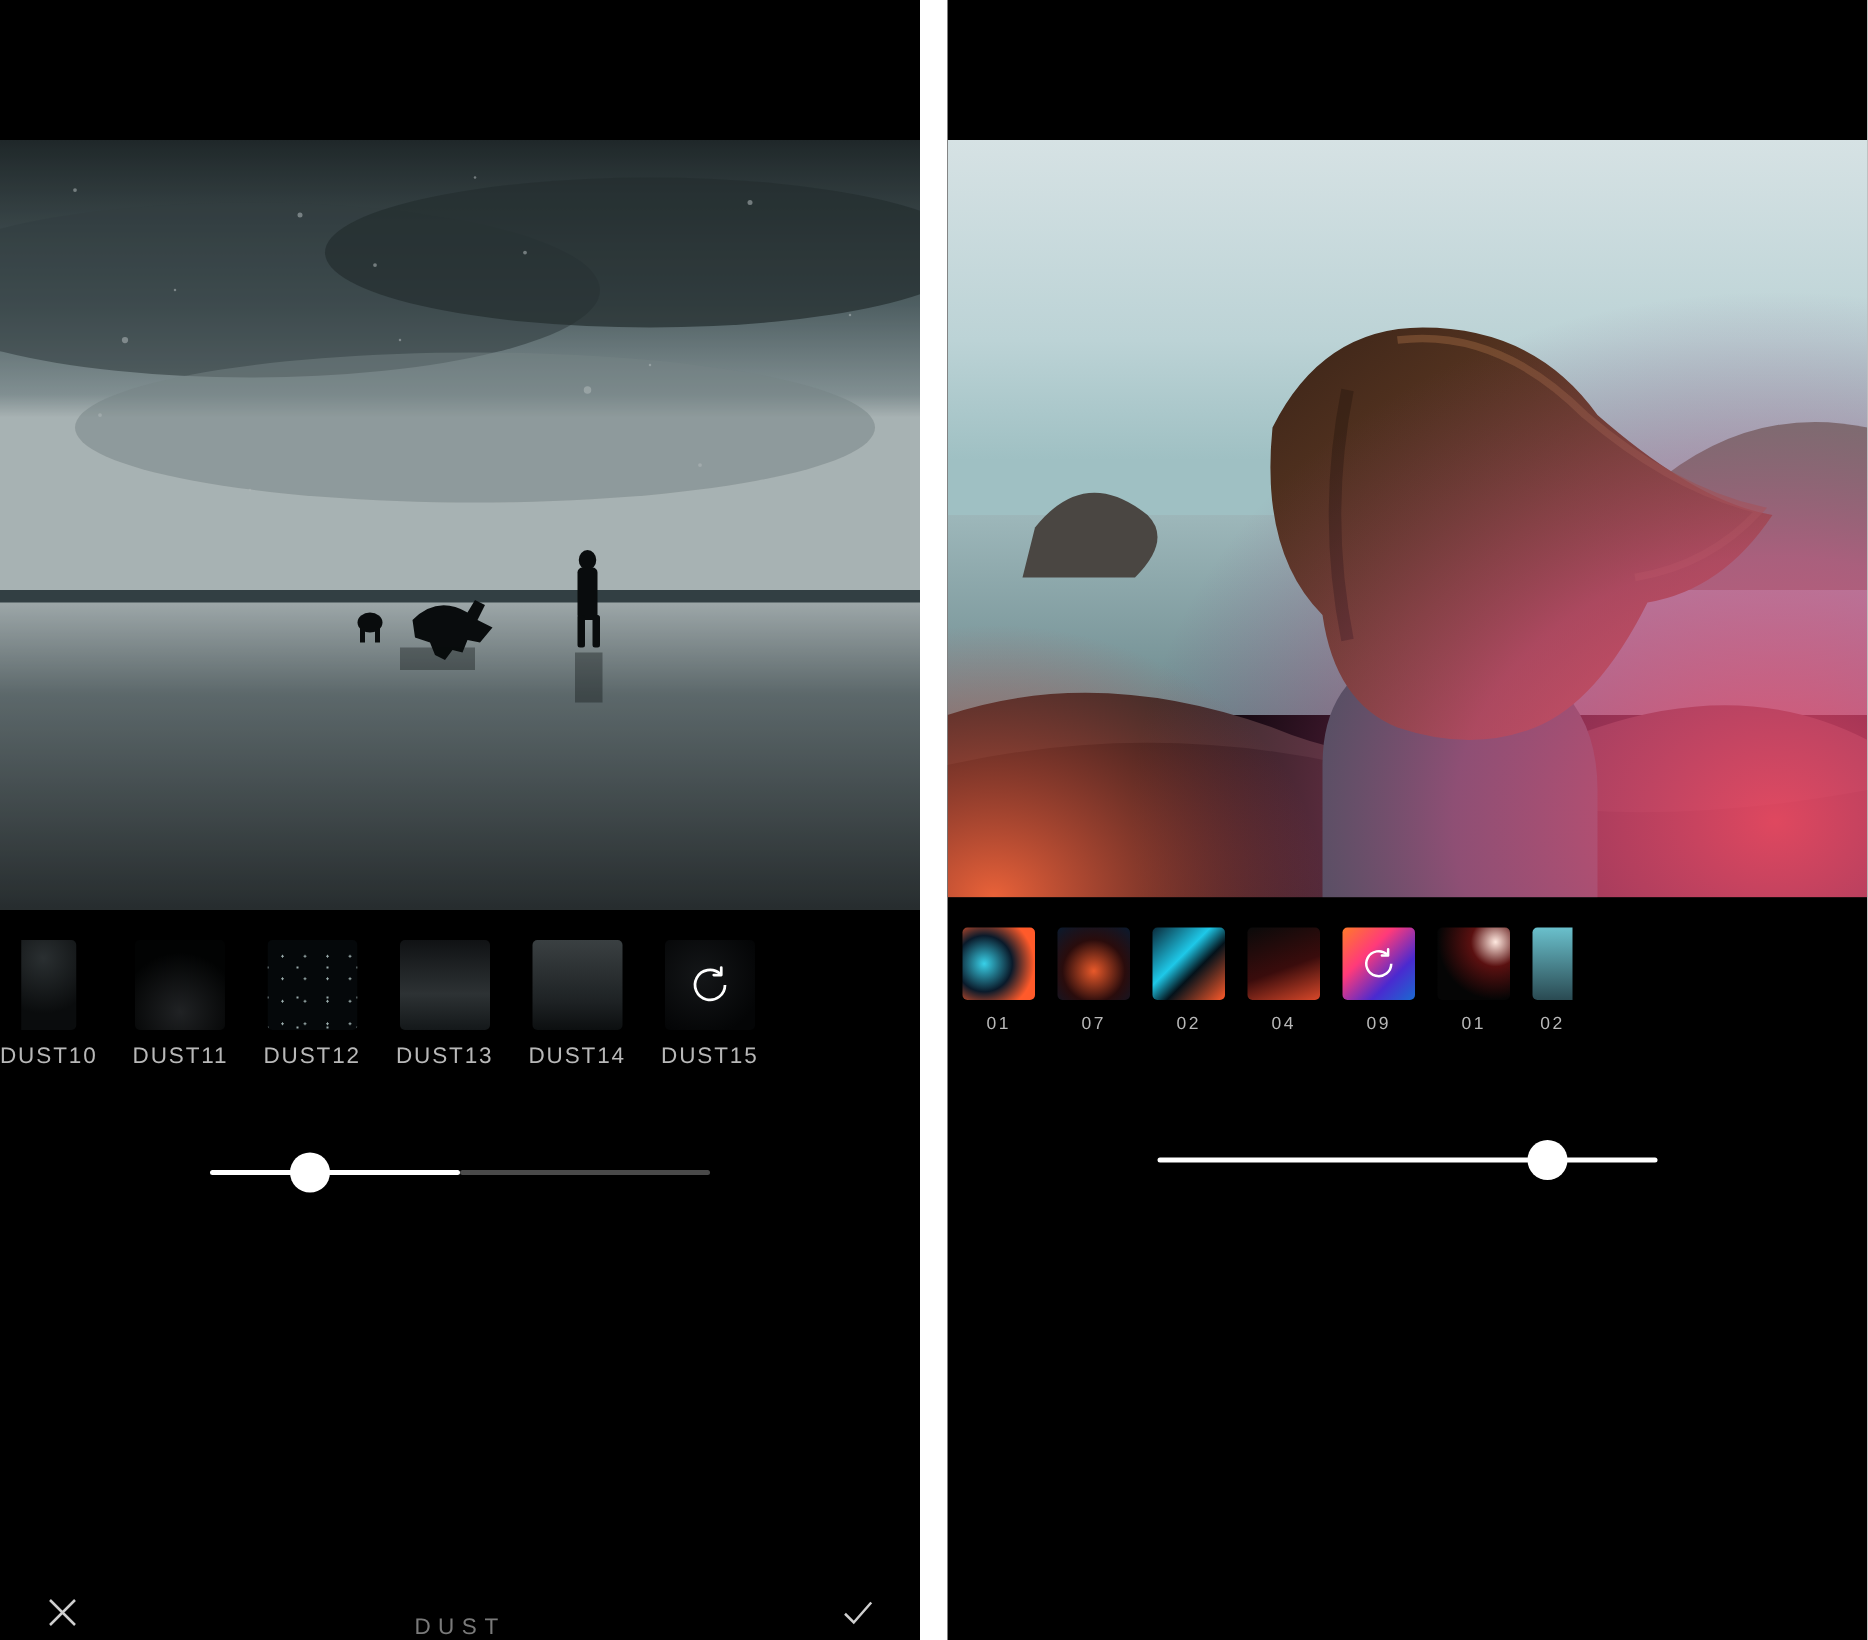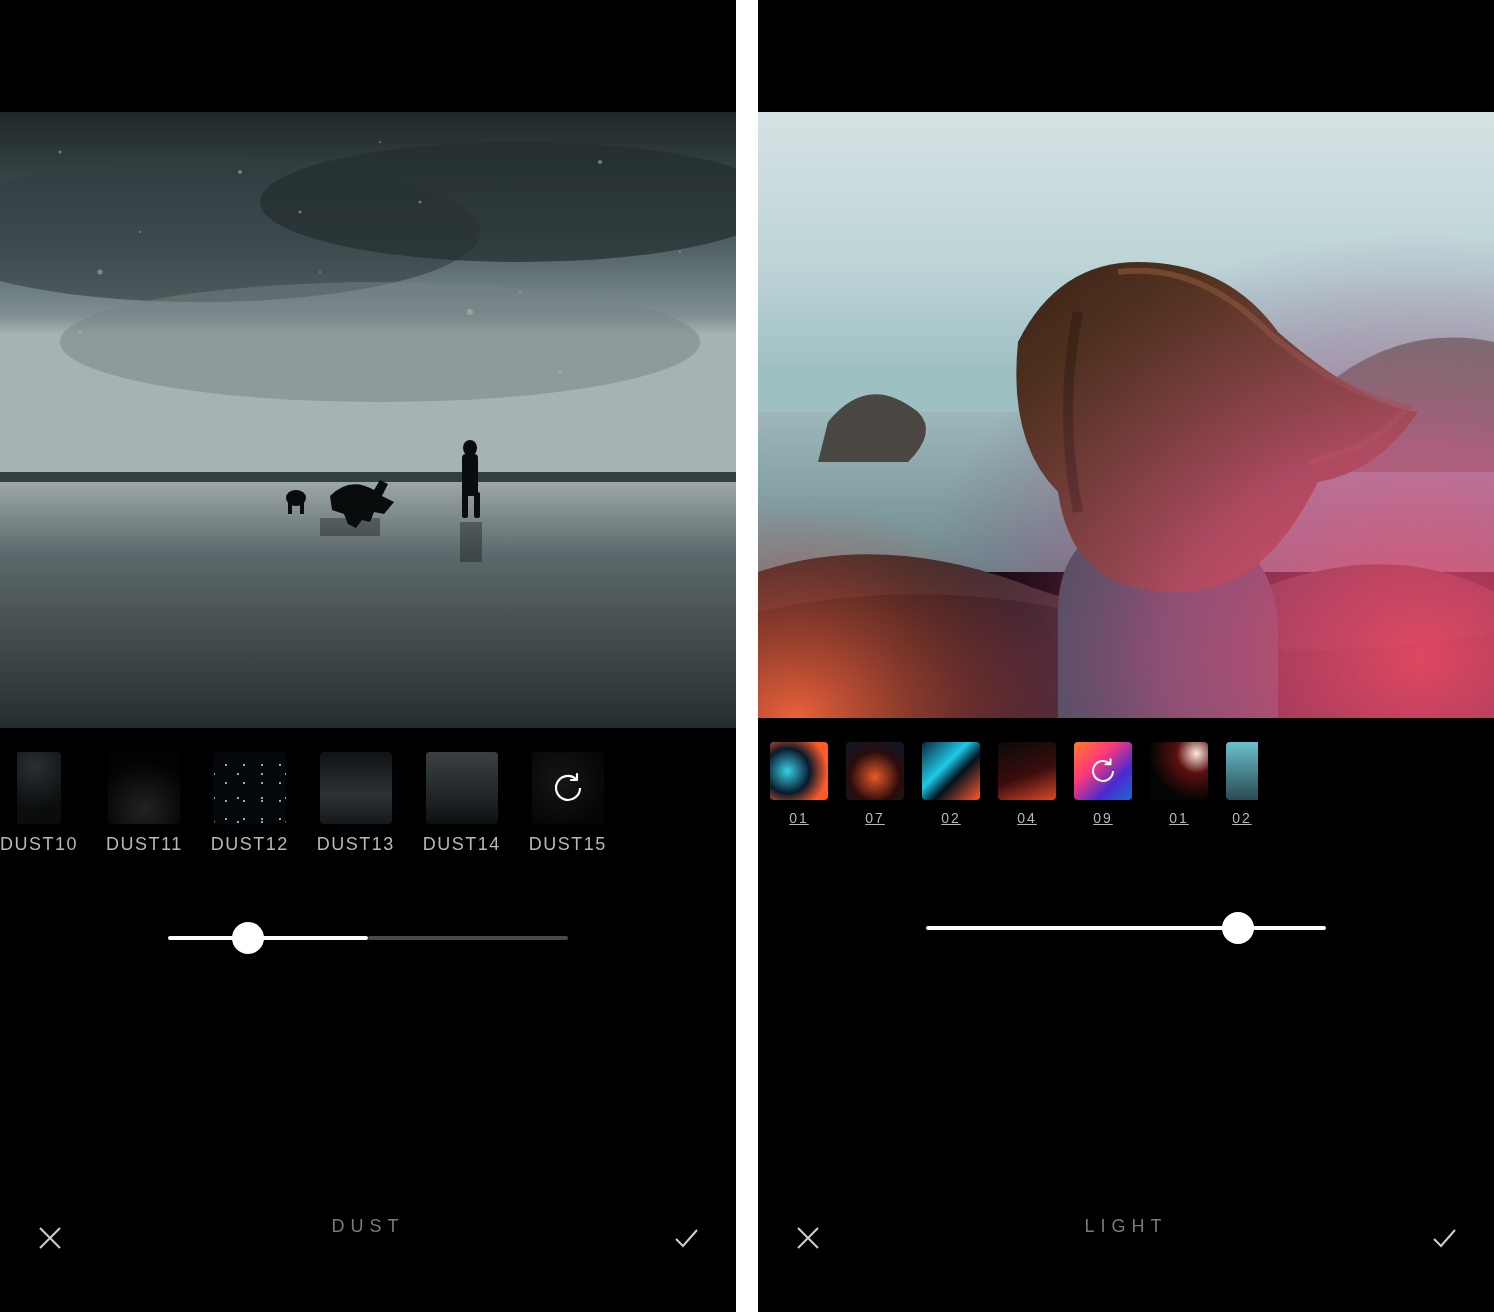--- a/index.html
+++ b/index.html
@@ -18,35 +18,35 @@
   .phone-right .thumbs { gap:18px; padding-left:12px; }
 
   .thumb  { display:flex; flex-direction:column; align-items:center; cursor:pointer; }
   .thumb .box { position:relative; border-radius:4px; overflow:hidden; }
   .phone-left  .thumb .box { width:72px; height:72px; }
   .phone-right .thumb .box { width:58px; height:58px; }
   .phone-left  .thumb.partial .box { width:44px; height:72px; border-top-left-radius:0; border-bottom-left-radius:0; }
   .phone-right .thumb.partial .box { width:32px; height:58px; border-top-right-radius:0; border-bottom-right-radius:0; }
 
   .thumb .lbl { margin-top:10px; font-size:18px; letter-spacing:1.5px; color:#b8b8b8; font-weight:500; }
-  .phone-right .thumb .lbl { font-size:14px; letter-spacing:2px;text-decoration:underline; }
+  .phone-right .thumb .lbl { font-size:14px; letter-spacing:2px; }
 
   .reset-overlay { position:absolute; inset:0; display:flex; align-items:center; justify-content:center; }
   .reset-overlay svg { width:36px; height:36px; }
   .phone-right .reset-overlay svg { width:30px; height:30px; }
 
   .slider { position:relative; height:140px; display:flex; align-items:center; justify-content:center; }
   .track  { position:relative; height:4px; border-radius:2px; }
   .phone-left  .track { width:400px; }
   .phone-right .track { width:400px; }
   .track .seg1 { position:absolute; left:0; top:0; height:100%; background:#fff; border-radius:2px; }
   .track .seg2 { position:absolute; right:0; top:0; height:100%; background:#4a4a4a; border-radius:2px; }
   .knob { position:absolute; top:50%; width:32px; height:32px; background:#fff; border-radius:50%; transform:translate(-50%,-50%); }
 
-  .footer { position:absolute; left:0; right:0; bottom:0; height:96px; display:flex; align-items:flex-start; justify-content:space-between; padding:0 28px; }
+  .footer { position:absolute; left:0; right:0; bottom:0; height:96px; display:flex; align-items:flex-end; justify-content:space-between; padding:0 28px; }
   .footer .fbtn { width:44px; height:44px; display:flex; align-items:center; justify-content:center; cursor:pointer; }
   .footer .fbtn svg { width:28px; height:28px; stroke:#cfcfcf; stroke-width:2; fill:none; }
   .footer .title { font-size:18px; letter-spacing:6px; color:#7a7a7a; font-weight:400; }
 
   .phone-right .photo { height:606px; }
 </style>
 </head>
 <body>
 
 <div class="wrap">
@@ -274,28 +274,15 @@
       </div>
     </div>
 
     <div class="slider">
       <div class="track">
         <div class="seg1" style="width:100%; background:#fff;"></div>
         <div class="knob" style="left:78%;"></div>
       </div>
     </div>
 
-    <div class="footer">
-      <div class="fbtn">
-        <svg viewBox="0 0 28 28">
-            <path d="M4 4 L24 24 M24 4 L4 24"></path>
-          </svg>
-      </div>
-      <div class="title">LIGHT</div>
-      <div class="fbtn">
-        <svg viewBox="0 0 28 28">
-            <path d="M4 15 L11 22 L25 6"></path>
-          </svg>
-      </div>
-    </div>
   </div>
 
 </div>
 
 </body></html>

